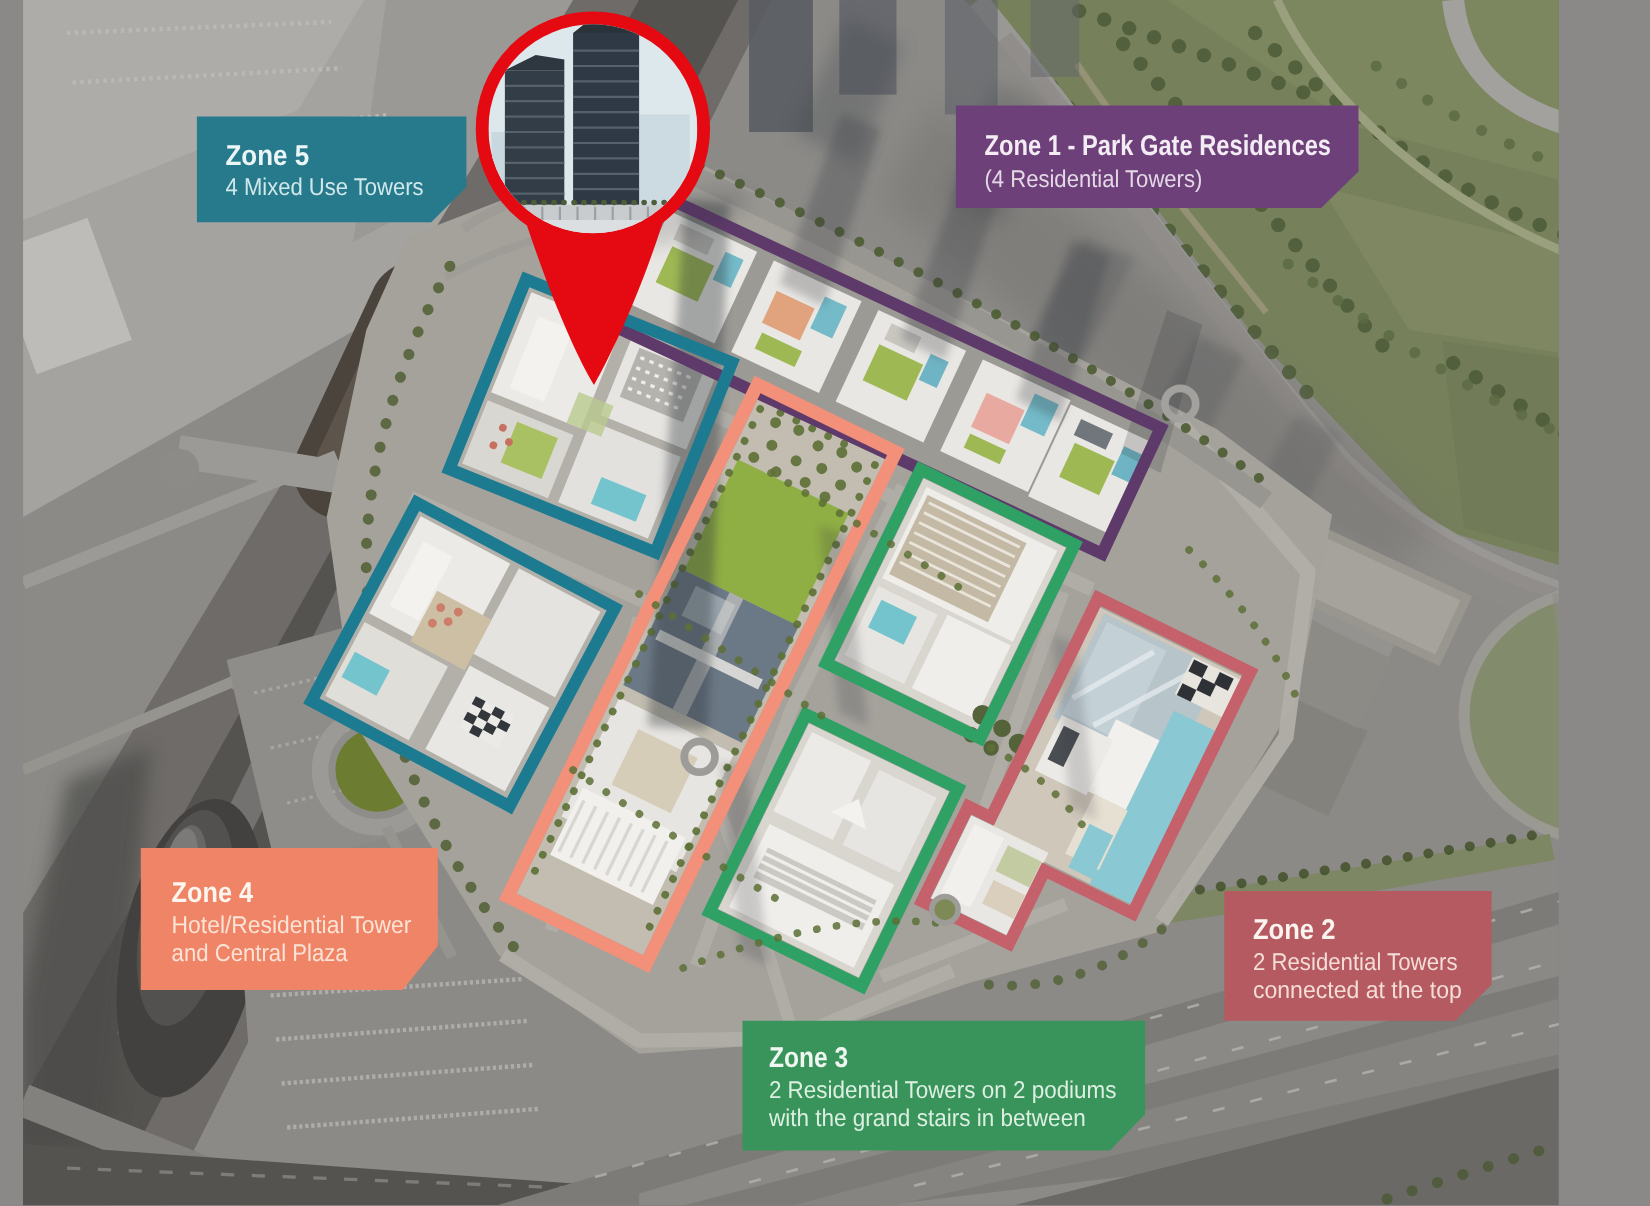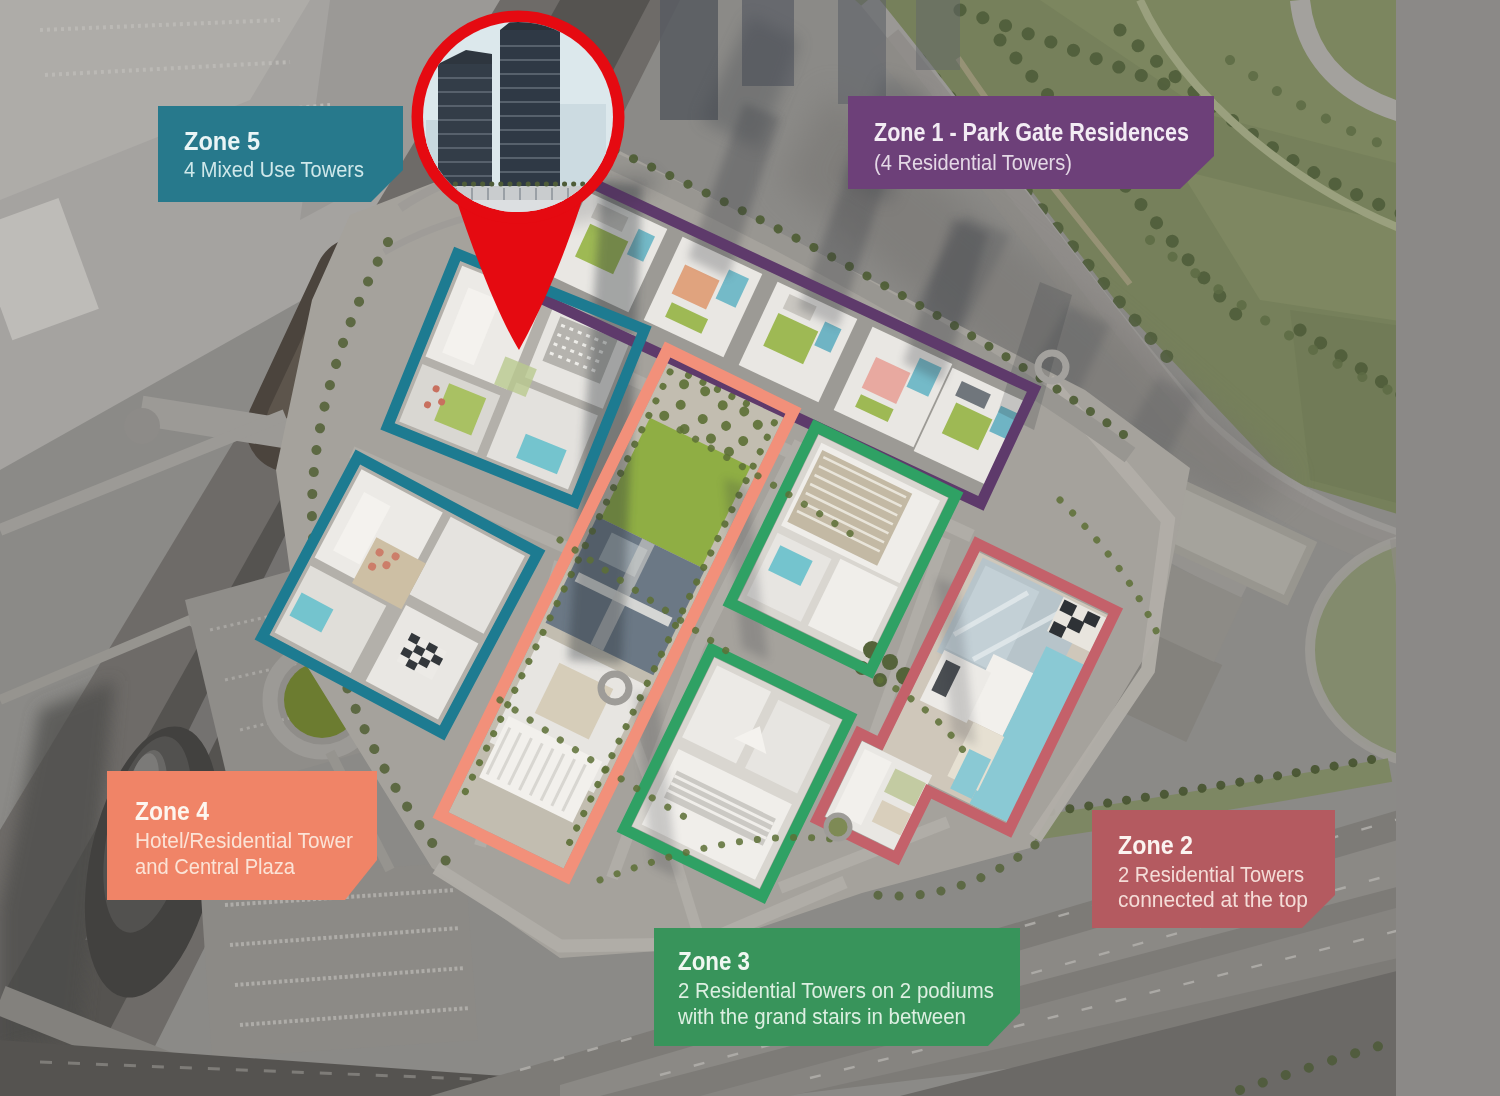--- a/index.html
+++ b/index.html
@@ -1,16 +1,16 @@
 <!DOCTYPE html>
 <html><head>
 <meta charset="utf-8">
 <style>
   html,body{margin:0;padding:0;background:#8b8987;}
-  .wrap{position:relative;width:1396px;height:1096px;overflow:hidden;font-family:"Liberation Sans",sans-serif;}
+  .wrap{position:relative;width:1396px;height:1096px;overflow:hidden;font-family:"Liberation Sans",sans-serif;padding-left:21px;}
   svg{display:block}
   text{font-family:"Liberation Sans",sans-serif;}
 </style>
 </head>
 <body>
 <div class="wrap">
 <svg width="1500" height="1096" viewBox="0 0 1500 1096" xmlns="http://www.w3.org/2000/svg">
 <defs>
   <clipPath id="pinclip">
           <circle cx="518" cy="117" r="95"></circle>

